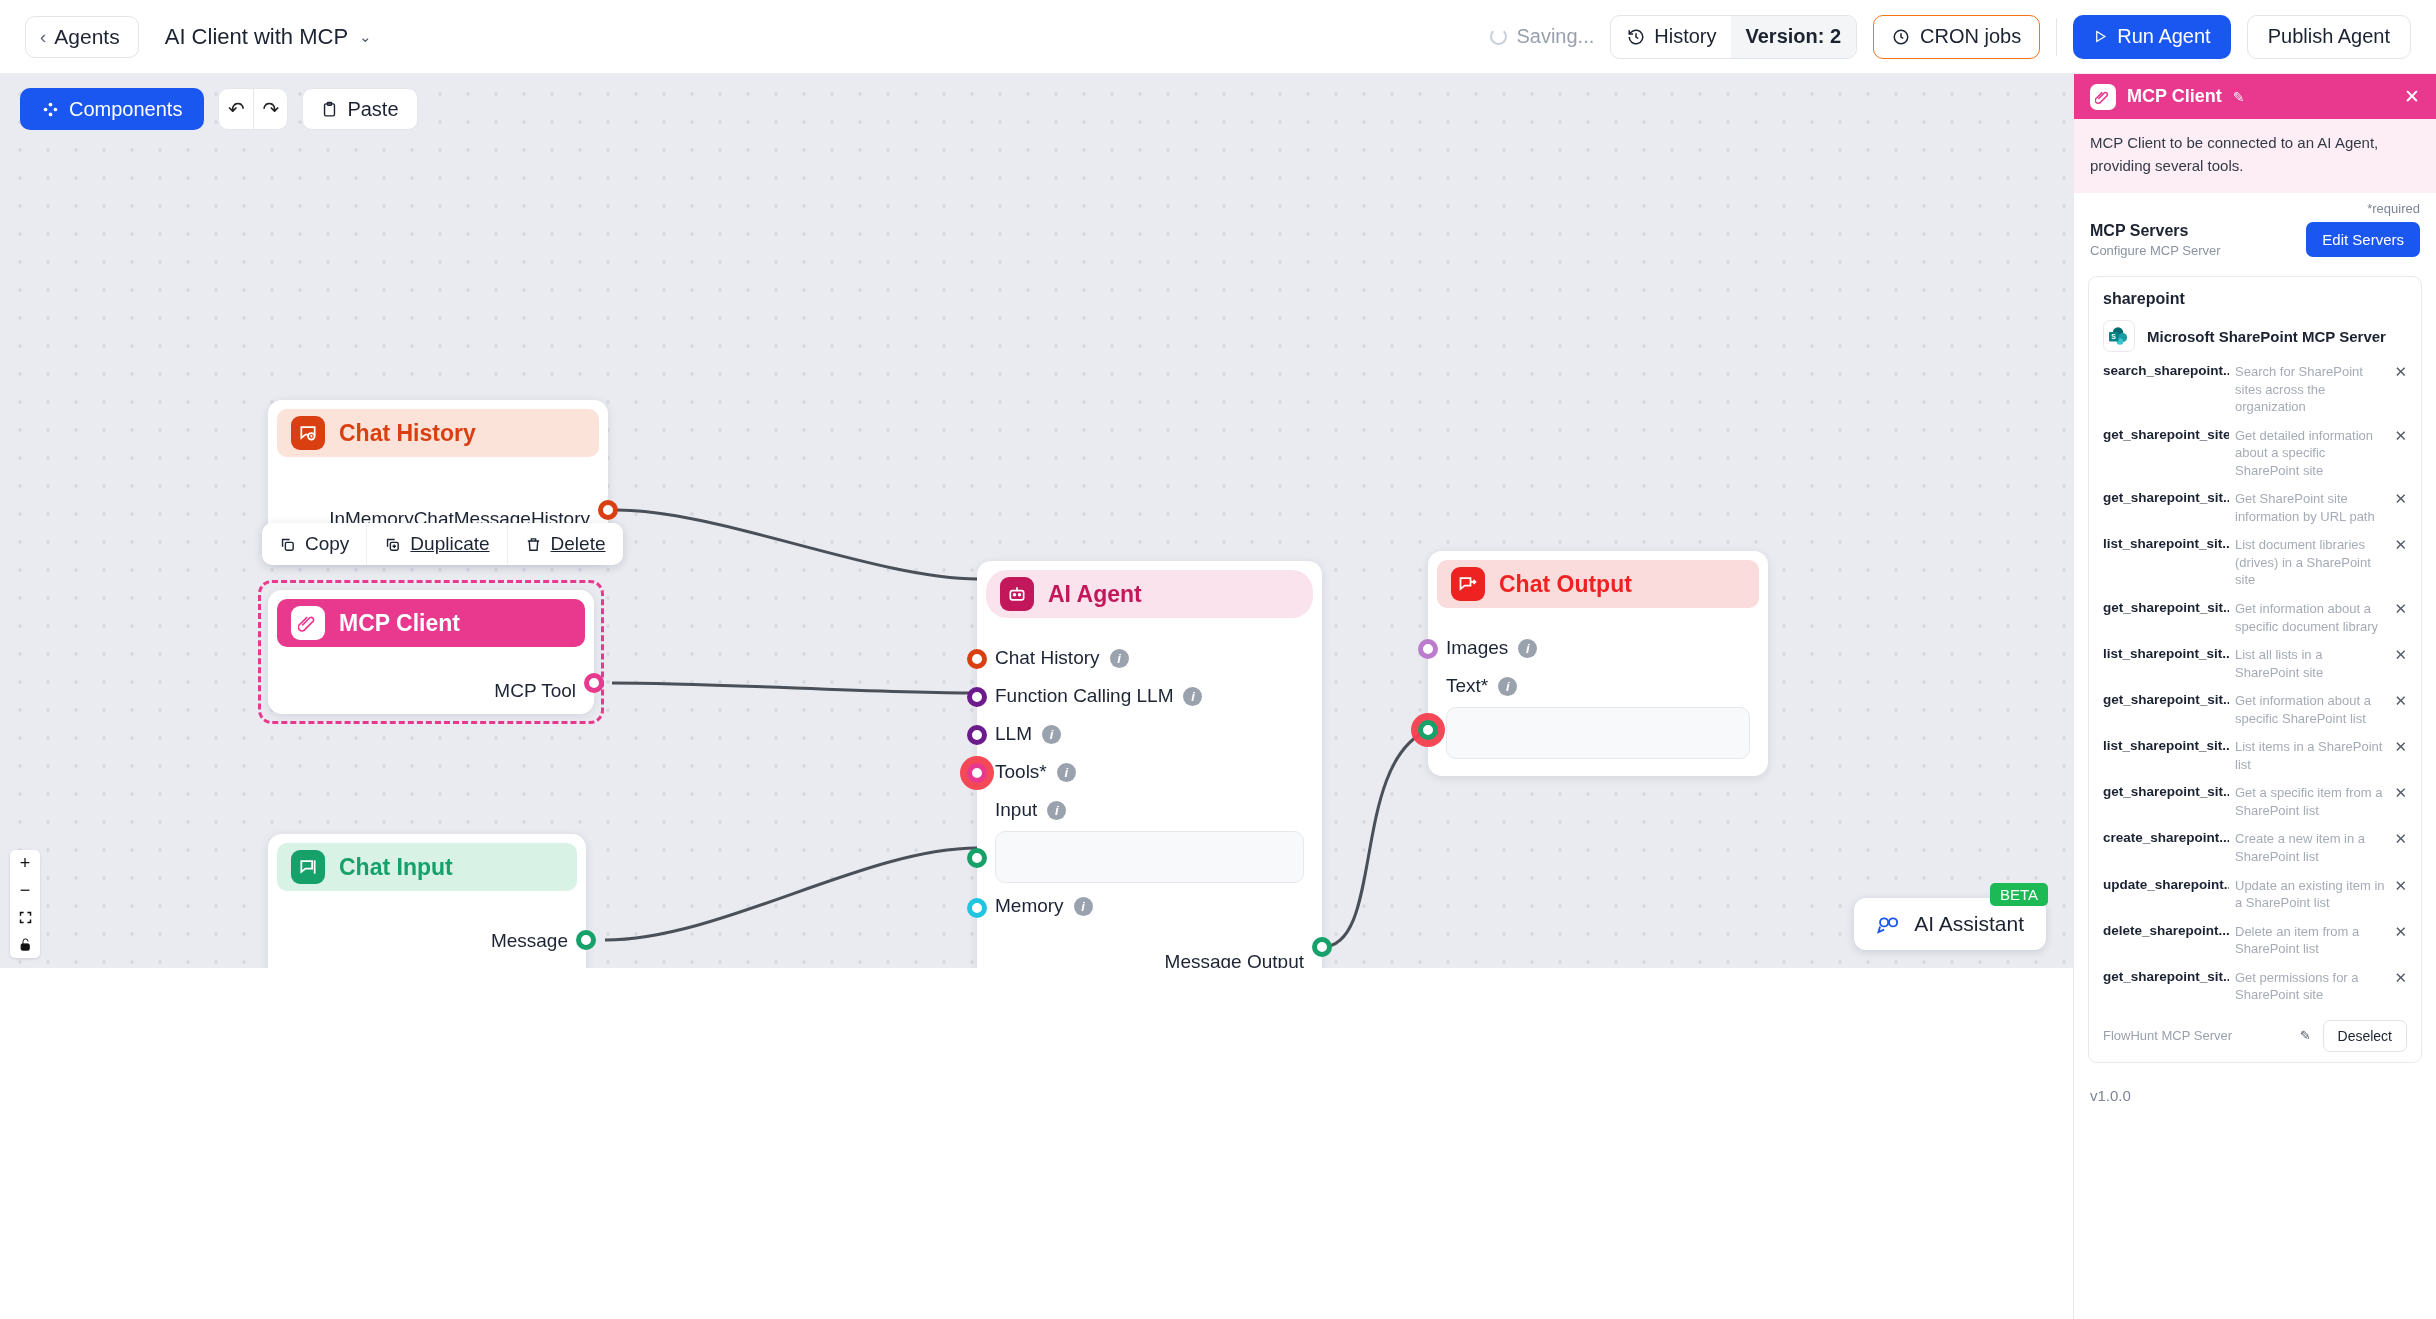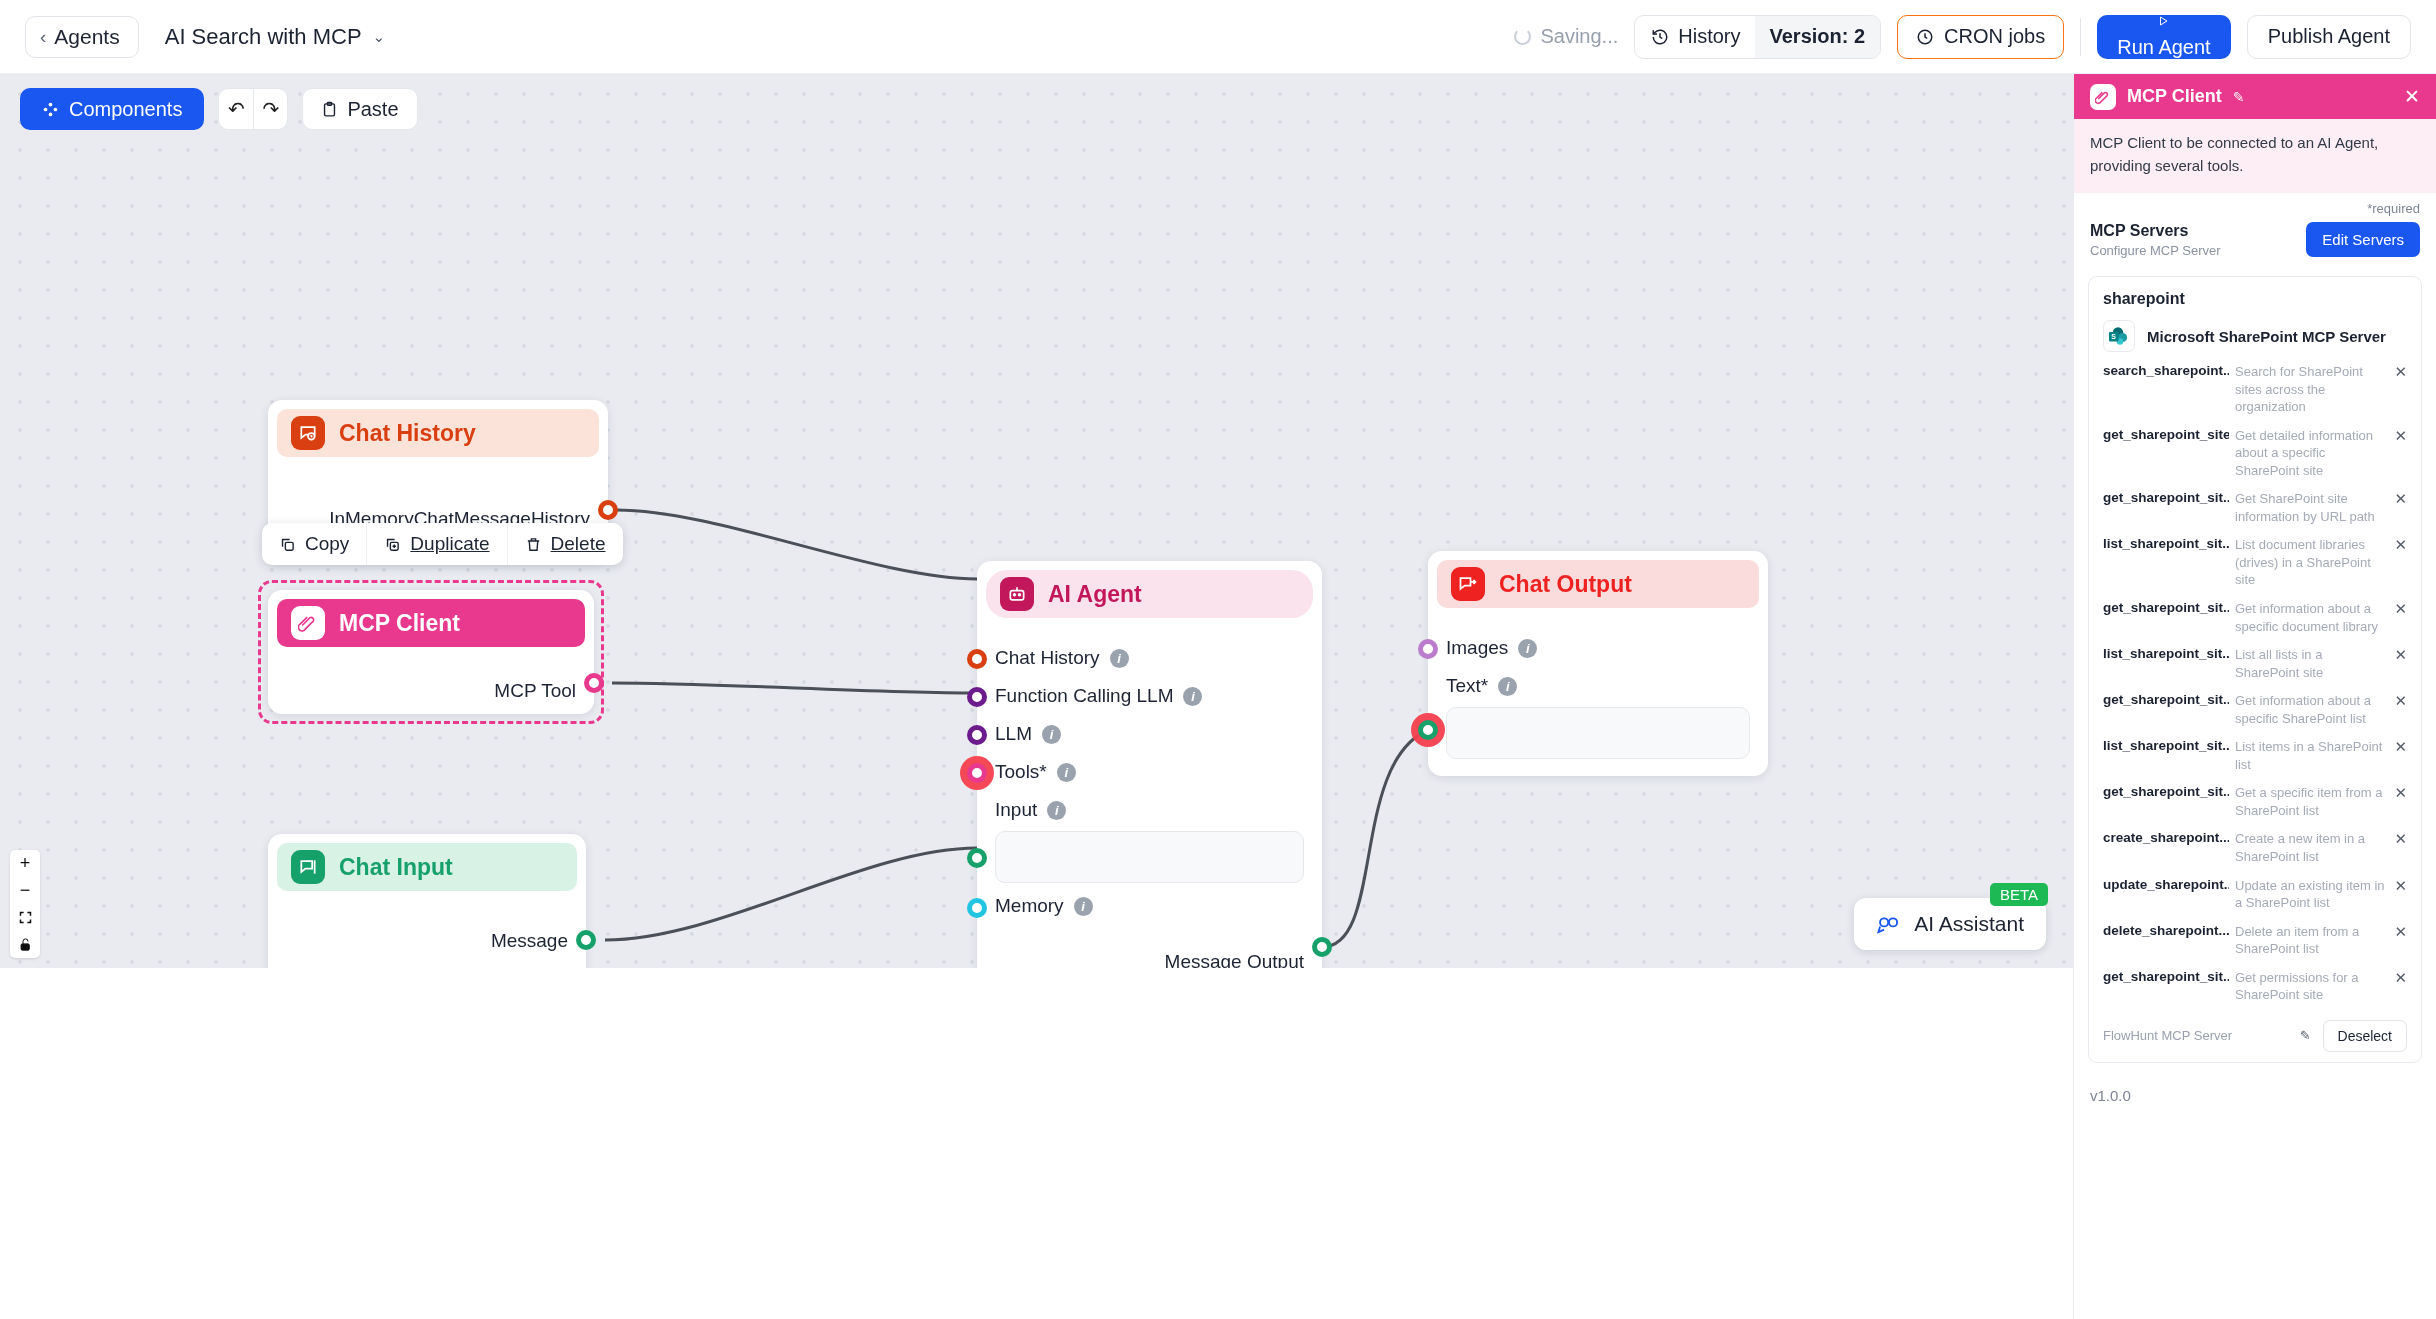--- a/index.html
+++ b/index.html
@@ -48,21 +48,21 @@
               background: #f4f5f7; font-size: 20px; font-weight: bold; color: #1b2231; }
   .cron-btn {
     height: 44px; padding: 0 18px; border: 1px solid #f97316; border-radius: 10px;
     background: #fff; display: flex; align-items: center; gap: 10px;
     font-size: 20px; color: #1b2231; cursor: pointer;
   }
   .divider-v { width: 1px; height: 38px; background: #e3e6ea; }
   .run-btn {
     height: 44px; padding: 0 20px; border: none; border-radius: 10px;
     background: #1a56f0; color: #fff; display: flex; align-items: center; gap: 9px;
-    font-size: 20px; cursor: pointer; flex-direction: column;
+    font-size: 20px; cursor: pointer;
   }
   .publish-btn {
     height: 44px; padding: 0 20px; border: 1px solid #e1e4e8; border-radius: 10px;
     background: #fff; color: #1b2231; font-size: 20px; cursor: pointer;
     display: flex; align-items: center;
   }
 
   
   .canvas {
     position: absolute; left: 0; top: 74px; width: 2073px; height: 894px;
@@ -226,21 +226,21 @@
 <body>
 
 <div class="app">
 
   <div class="topbar">
     <div class="agents-btn">
       <span class="chev-left">‹</span>
       <span>Agents</span>
     </div>
     <div class="flow-title">
-      <span>AI Search with MCP</span>
+      <span>AI Client with MCP</span>
       <span class="chev-down">⌄</span>
     </div>
 
     <div class="topbar-right">
       <div class="saving">
         <span class="spinner"></span>
         <span>Saving...</span>
       </div>
       <div class="hist-group">
         <div class="hist-left">

